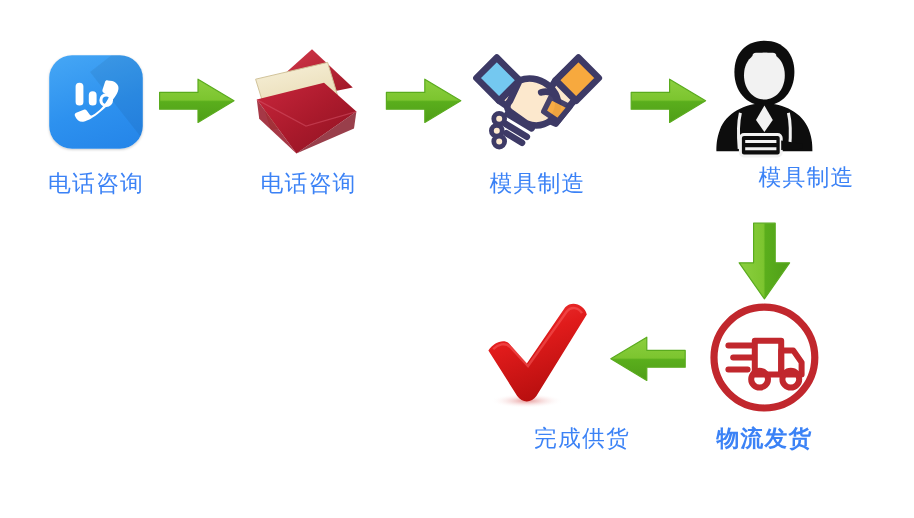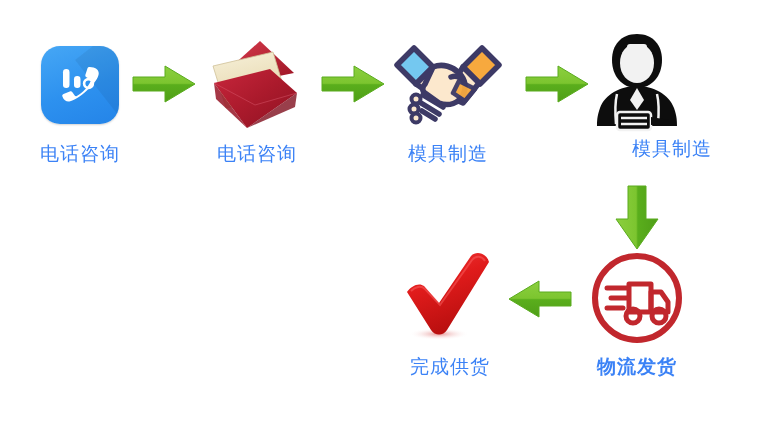--- a/index.html
+++ b/index.html
@@ -40,21 +40,21 @@
     line-height: 1.1;
     white-space: nowrap;
   }
 
   
   #step-1 { left: 5px;   top: 35px; }
   #step-2 { left: 182px; top: 35px; }
   #step-3 { left: 373px; top: 35px; }
   #step-4 { left: 562px; top: 30px; text-align: right; }
   #step-5 { left: 562px; top: 248px; font-weight: bold; }
-  #step-6 { left: 375px; top: 248px; }
+  #step-6 { left: 375px; top: 248px; text-align: right; }
 
   
   .connector {
     position: absolute;
   }
   #arrow-1 { left: 131px; top: 62px; }
   #arrow-2 { left: 320px; top: 62px; }
   #arrow-3 { left: 524px; top: 62px; }
   #arrow-4 { left: 612px; top: 183px; }
   #arrow-5 { left: 503px; top: 277px; }

